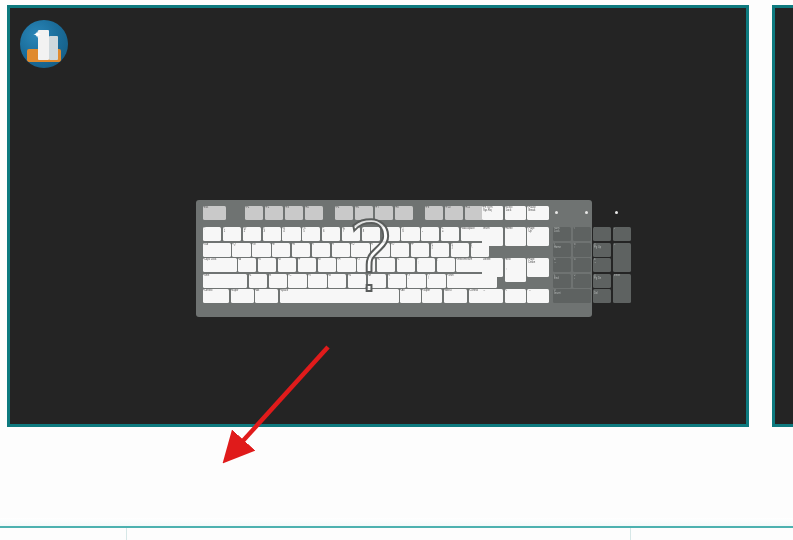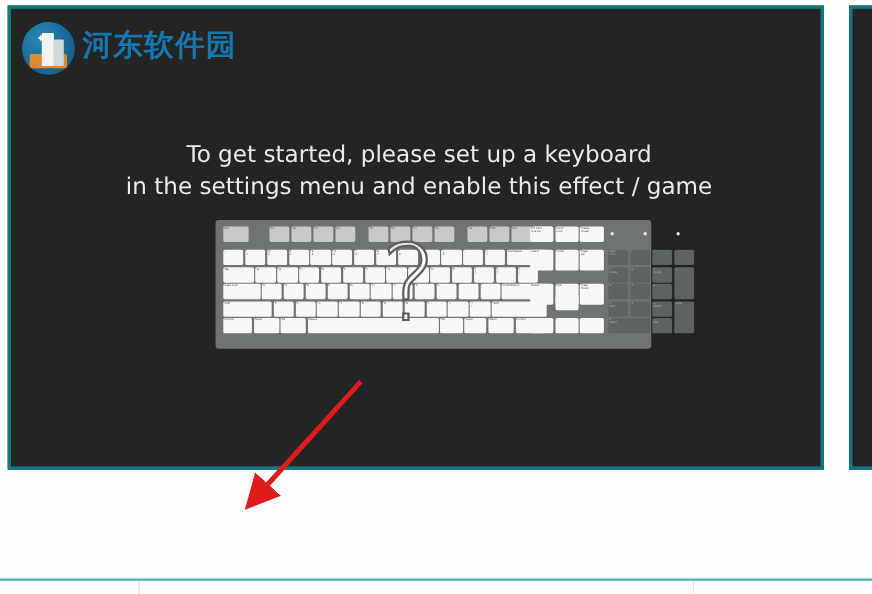--- a/index.html
+++ b/index.html
@@ -142,25 +142,22 @@
 
   <div id="panel-main" class="panel">
 
     <div id="watermark">
       <div id="wm-logo">
         <div class="bar-o"></div>
         <div class="bar-w"></div>
         <div class="bar-w2"></div>
         <div class="star">✦</div>
       </div>
-      <div id="wm-cn">河东软件园</div>
     </div>
 
-    <div id="hero">To get started, please set up a keyboard
-in the settings menu and enable this effect / game</div>
 
     <div id="kb-wrap">
       <div id="kb-body"></div>
       <div id="kb-keys">
           <div class="key fn" style="left: 7px; top: 6px; width: 23.04px; height: 14px; white-space: pre-line;">Esc</div>
           <div class="key fn" style="left: 49.24px; top: 6px; width: 18.24px; height: 14px; white-space: pre-line;">F1</div>
           <div class="key fn" style="left: 69.08px; top: 6px; width: 18.24px; height: 14px; white-space: pre-line;">F2</div>
           <div class="key fn" style="left: 88.92px; top: 6px; width: 18.24px; height: 14px; white-space: pre-line;">F3</div>
           <div class="key fn" style="left: 108.76px; top: 6px; width: 18.24px; height: 14px; white-space: pre-line;">F4</div>
           <div class="key fn" style="left: 139.16px; top: 6px; width: 18.24px; height: 14px; white-space: pre-line;">F5</div>

